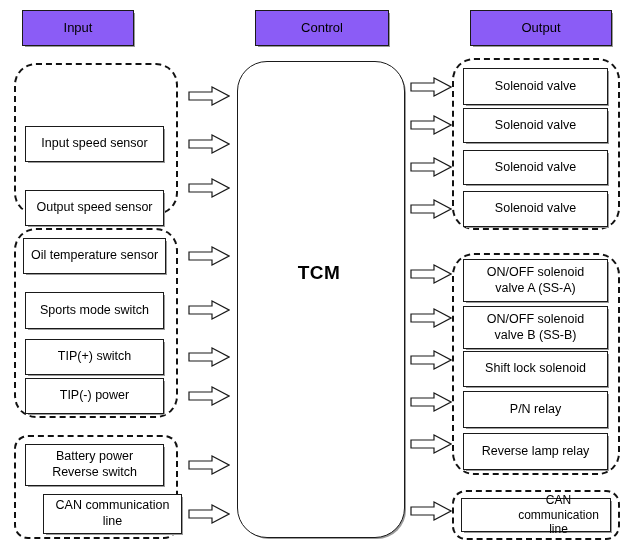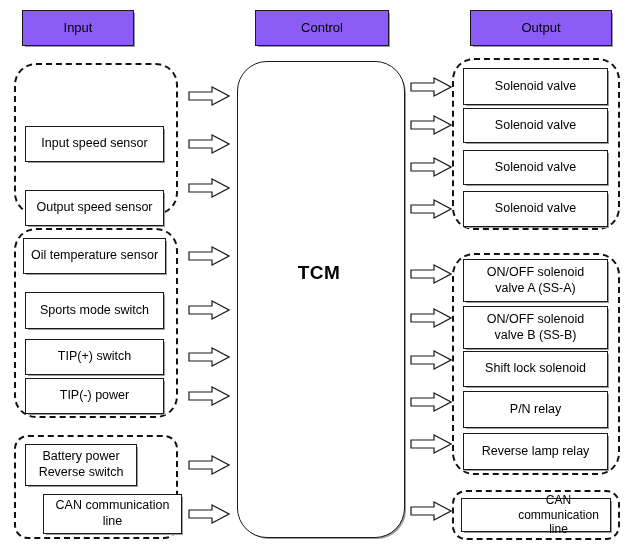--- a/index.html
+++ b/index.html
@@ -135,21 +135,21 @@
   </div>
   <div class="node item-box" style="left:25px; top:339px; width:139px; height:36px;">
     <span>TIP(+) switch</span>
   </div>
   <div class="node item-box" style="left:25px; top:378px; width:139px; height:36px;">
     <span>TIP(-) power</span>
   </div>
 
   <div class="node group tight" style="left:14px; top:435px; width:164px; height:104px;"></div>
 
-  <div class="node item-box two-line" style="left:25px; top:444px; width:112px; height:42px;">
+  <div class="node item-box two-line" style="left:25px; top:444px; width:139px; height:42px;">
     <span>
       <span style="display:block;">Battery power</span>
       <span style="display:block;">Reverse switch</span>
     </span>
   </div>
   <div class="node item-box two-line" style="left:43px; top:494px; width:139px; height:40px;">
     <span>
       <span style="display:block;">CAN communication</span>
       <span style="display:block;">line</span>
     </span>

